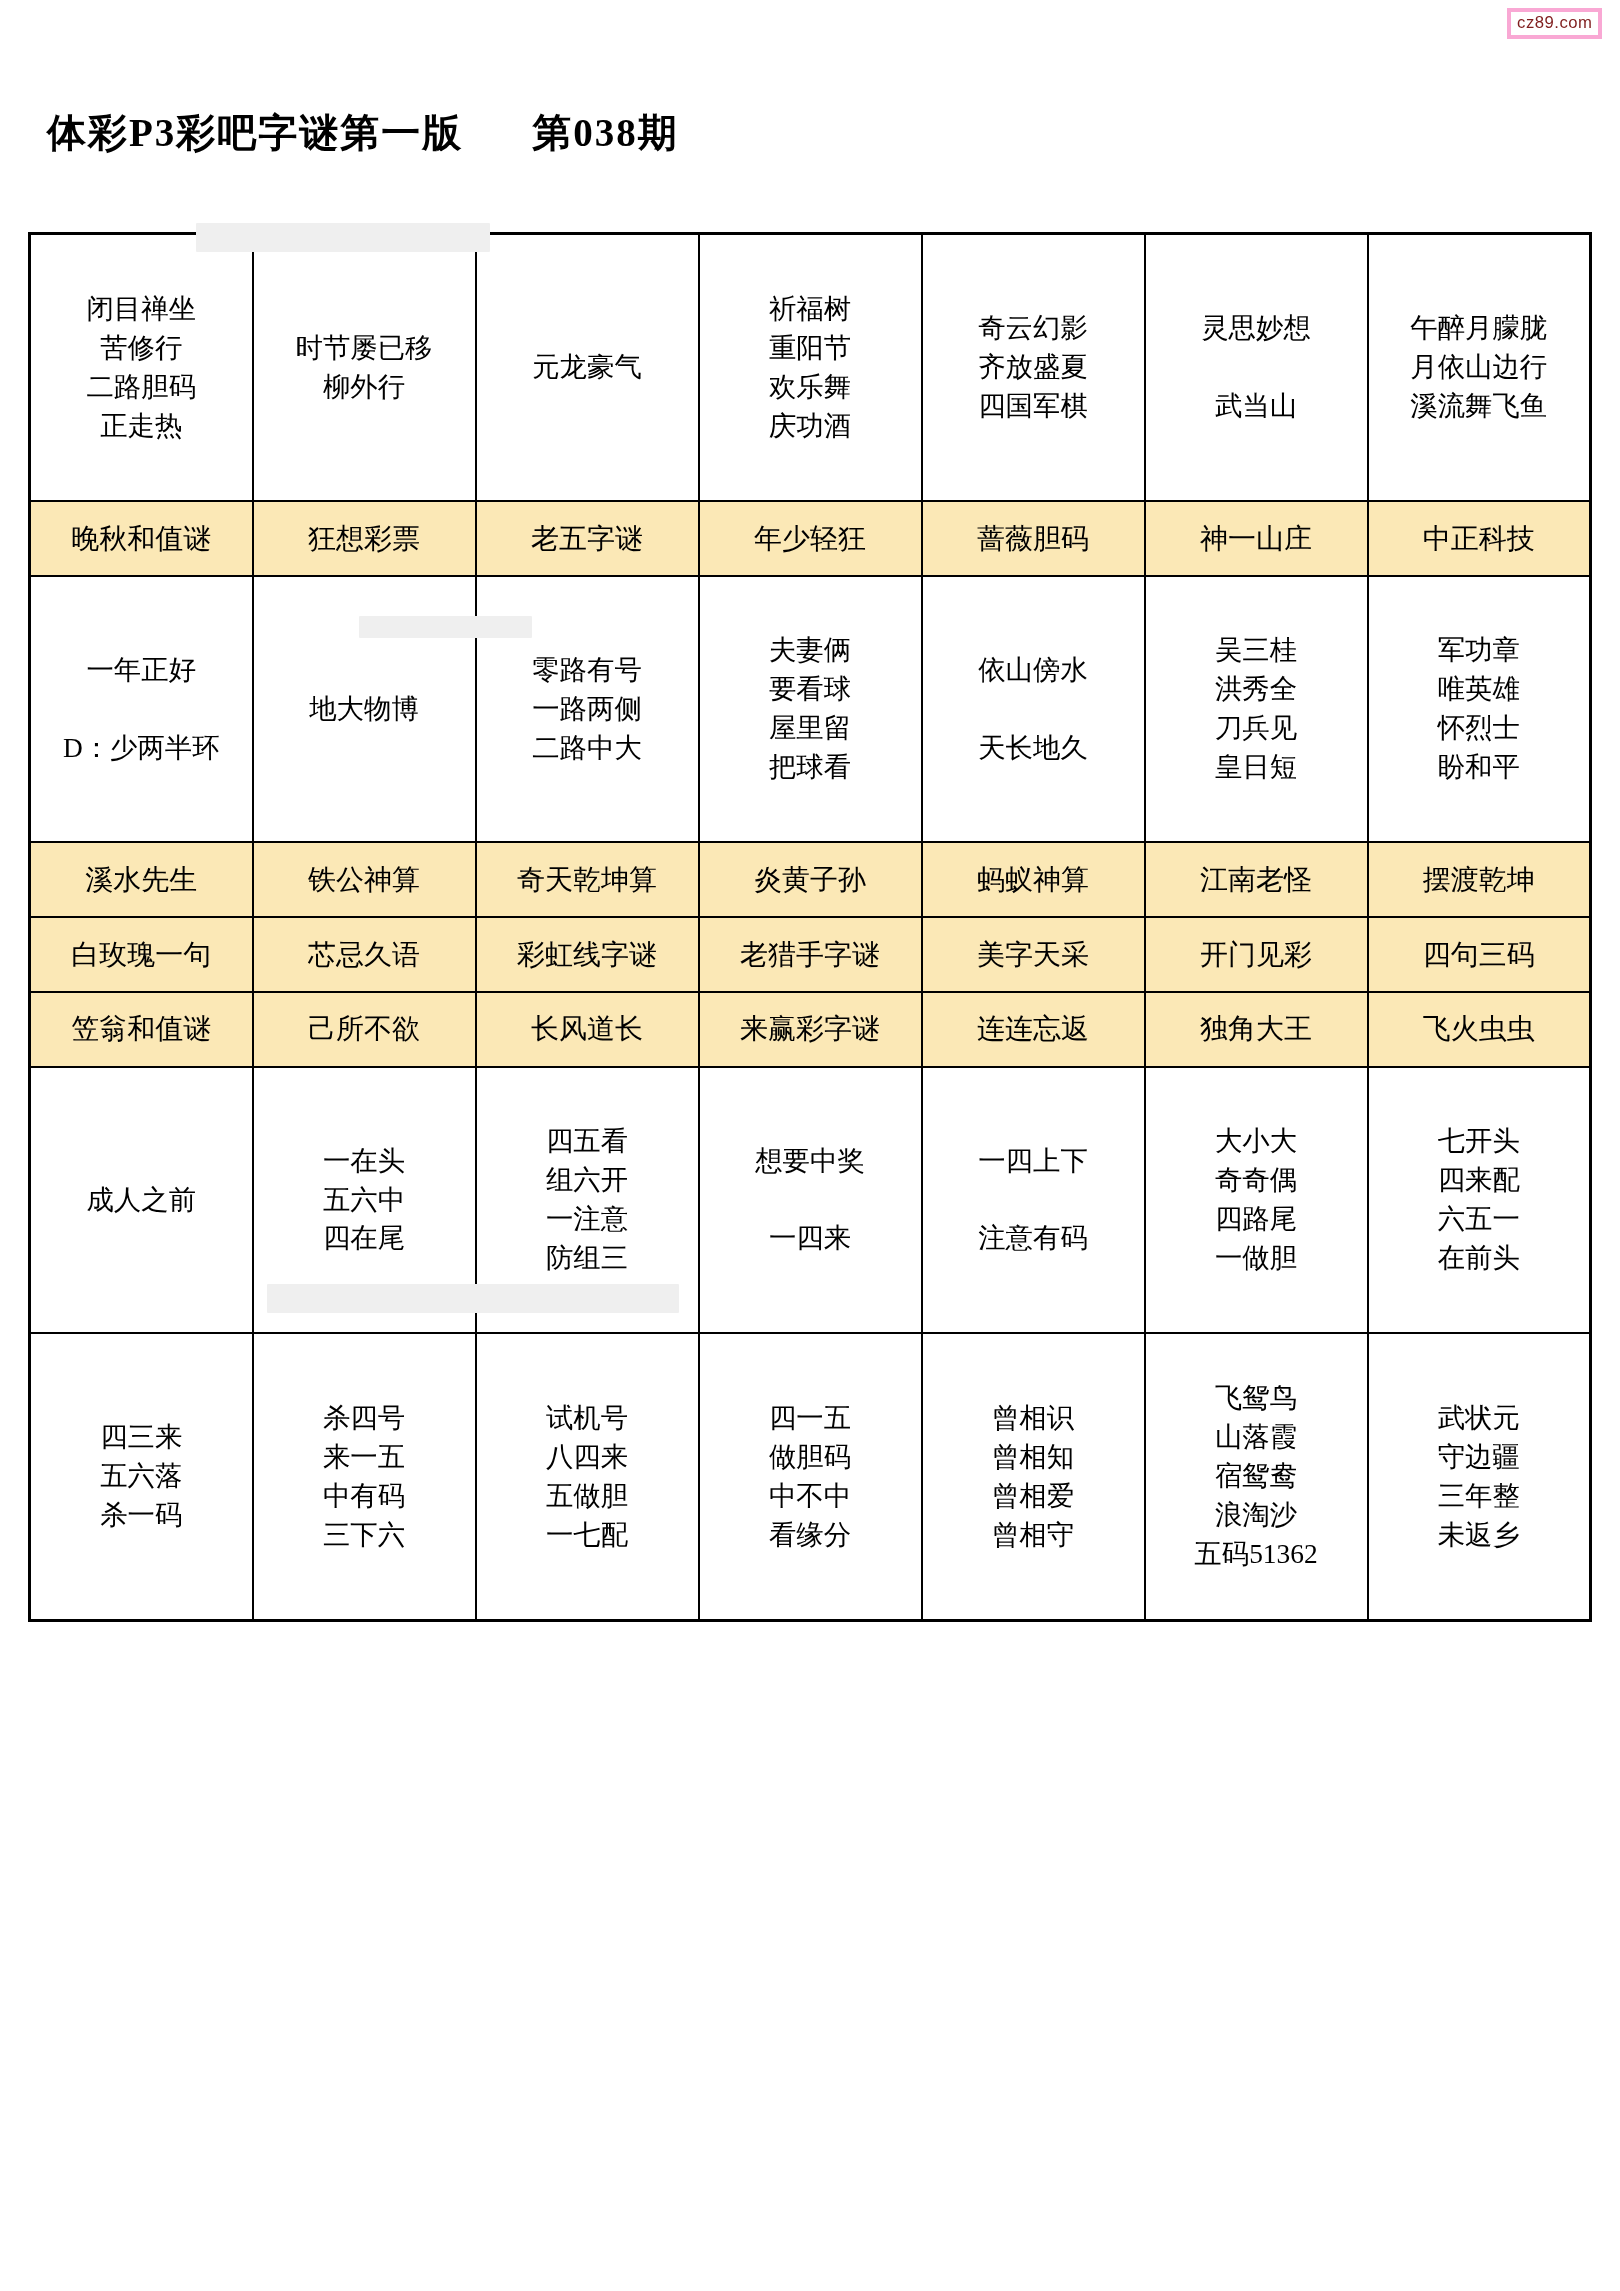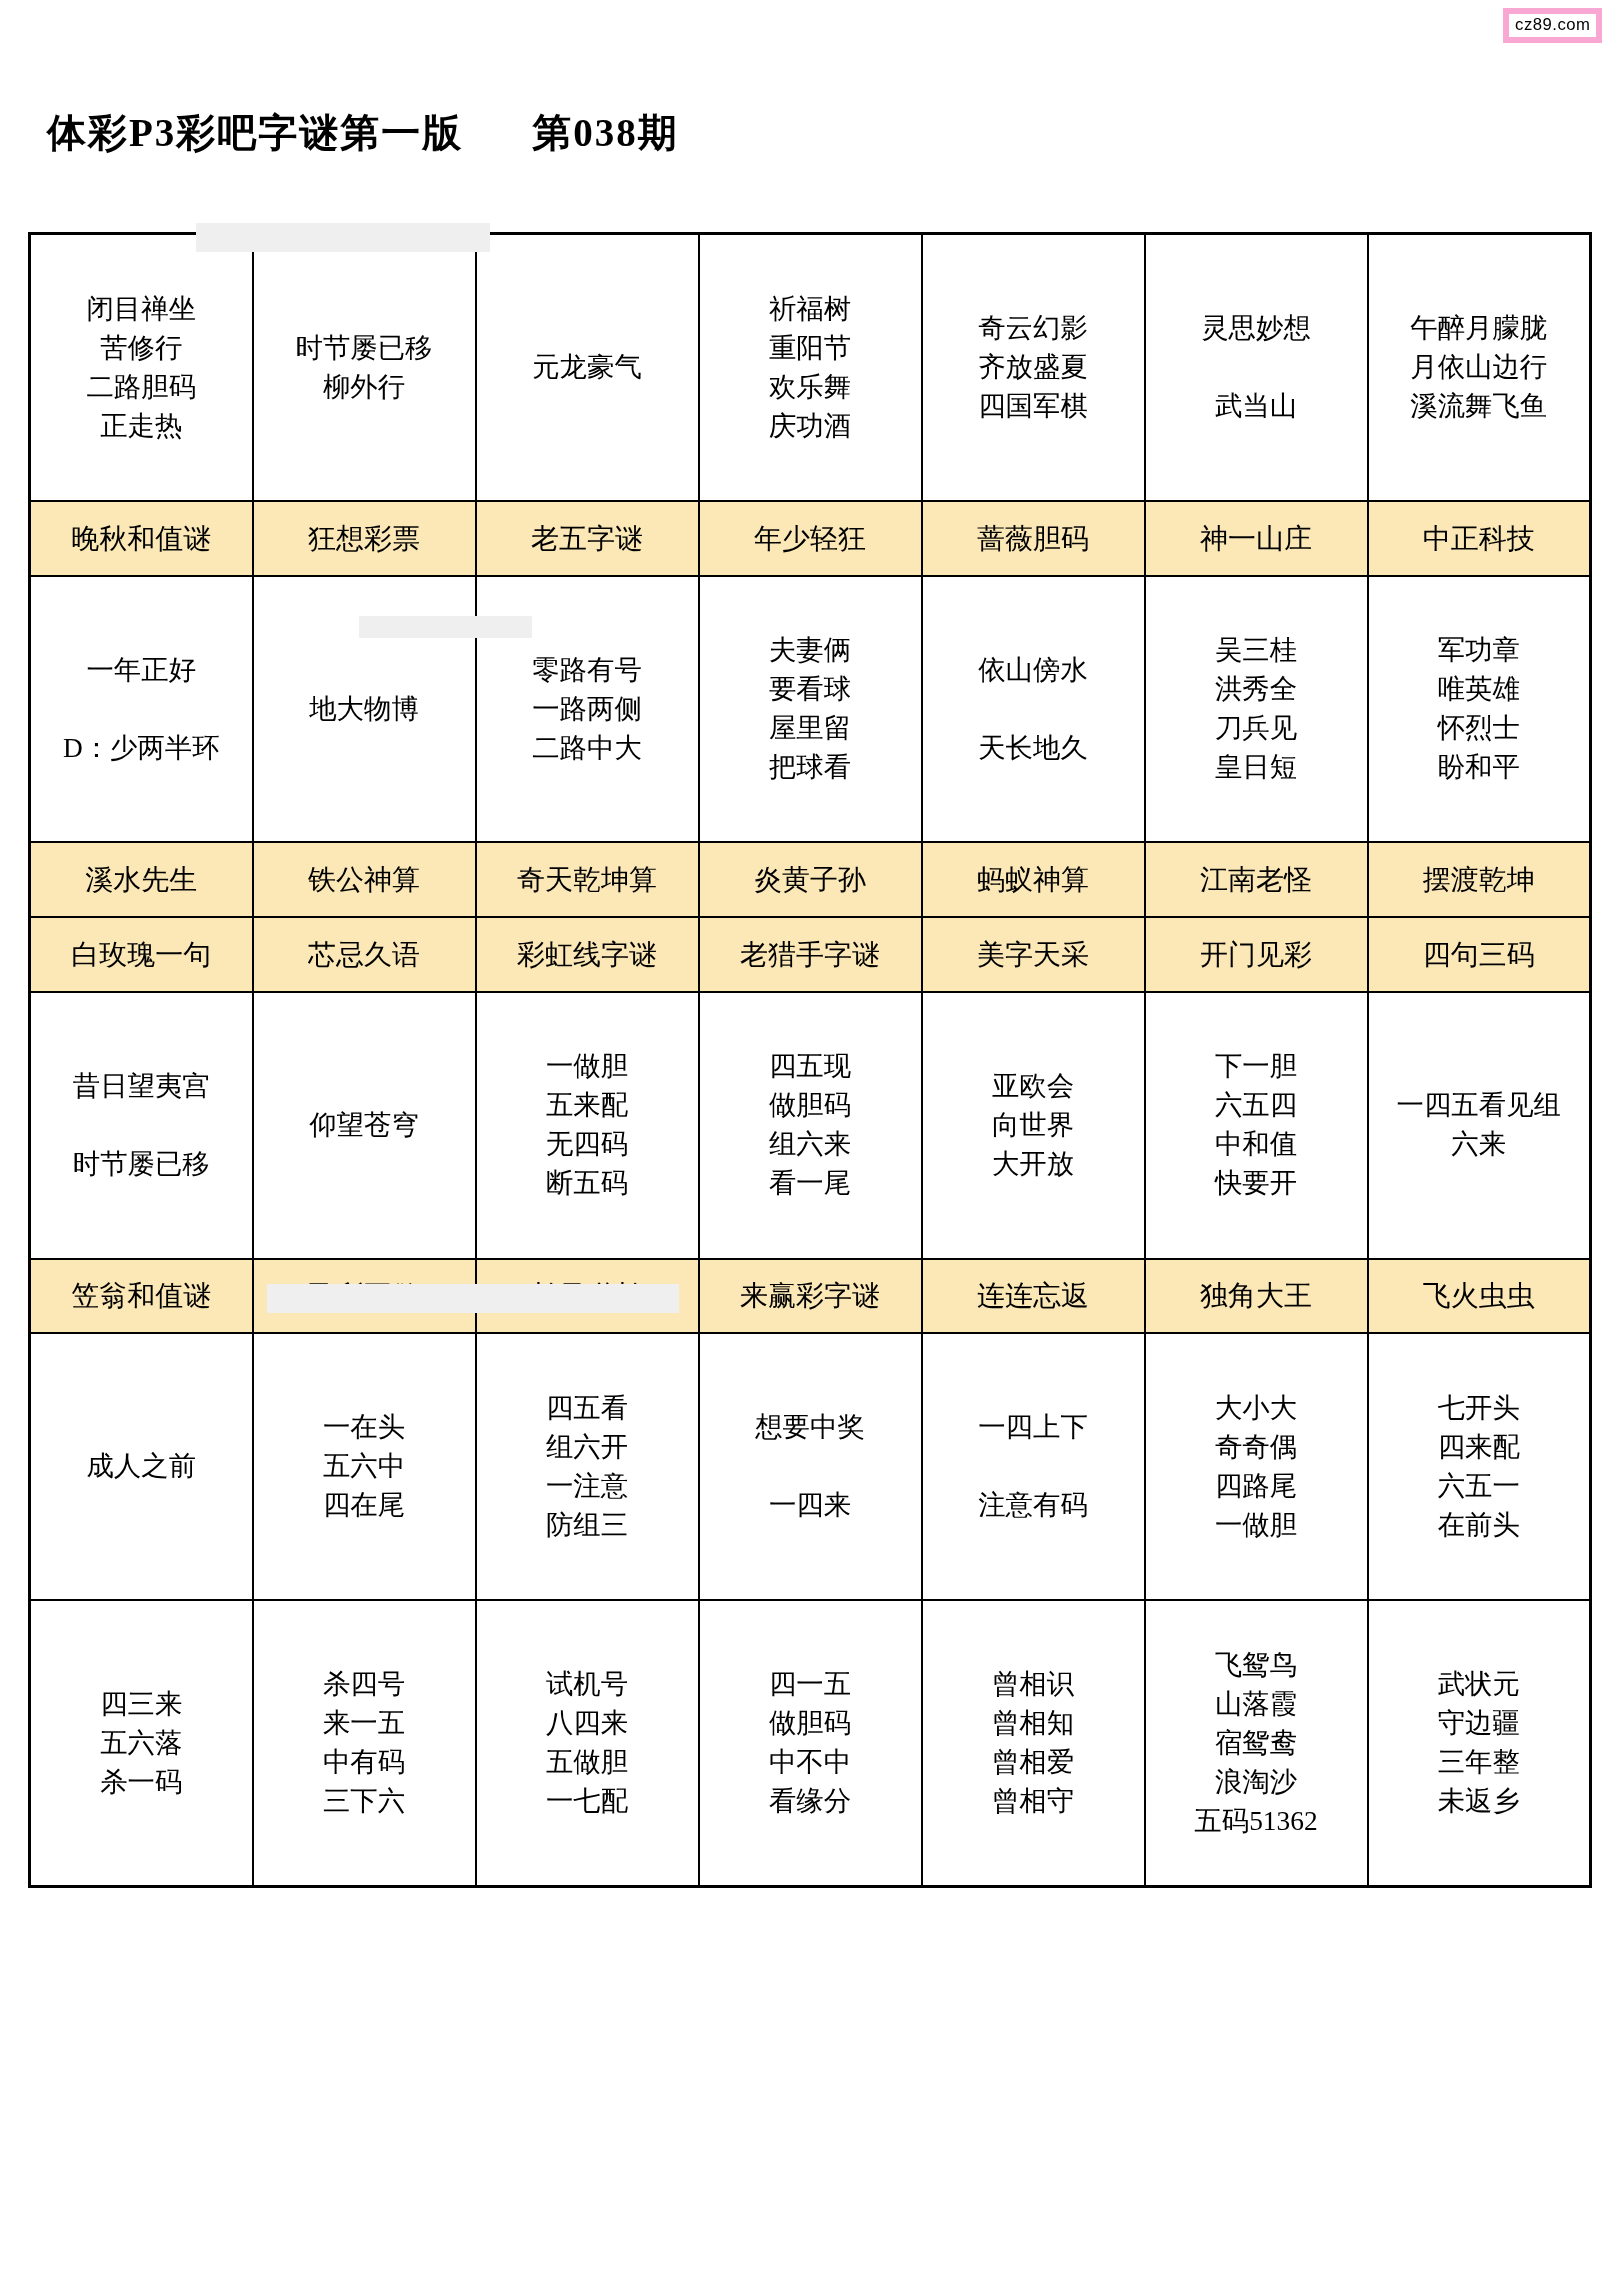--- a/index.html
+++ b/index.html
@@ -20,25 +20,25 @@
     height: 2292px;
     position: relative;
     box-sizing: border-box;
     padding: 0;
   }
   .watermark {
     position: absolute;
     top: 7.8px;
     right: 17.6px;
     background: #ffffff;
-    border: 6px solid #f9a8d4;
+    border: 4px solid #f9a8d4;
     padding: 1px 5.9px 2px 5.9px;
     font-family: "Liberation Sans", sans-serif;
     font-size: 16.7px;
-    color: #000000;
+    color: #7f1d1d;
     letter-spacing: 0.5px;
     line-height: 1.2;
   }
   .title {
     text-align: left;
     font-size: 39px;
     font-weight: bold;
     letter-spacing: 2px;
     padding-top: 61px;
     padding-bottom: 27.4px;
@@ -176,43 +176,20 @@
       <tr class="head">
         <td>白玫瑰一句</td>
         <td>芯忌久语</td>
         <td>彩虹线字谜</td>
         <td>老猎手字谜</td>
         <td>美字天采</td>
         <td>开门见彩</td>
         <td>四句三码</td>
       </tr>
 
-      <tr class="body">
-        <td>昔日望夷宫
-
-时节屡已移</td>
-        <td>仰望苍穹</td>
-        <td>一做胆
-五来配
-无四码
-断五码</td>
-        <td>四五现
-做胆码
-组六来
-看一尾</td>
-        <td>亚欧会
-向世界
-大开放</td>
-        <td>下一胆
-六五四
-中和值
-快要开</td>
-        <td>一四五看见组
-六来</td>
-      </tr>
 
       <tr class="head">
         <td>笠翁和值谜</td>
         <td>己所不欲</td>
         <td>长风道长</td>
         <td>来赢彩字谜</td>
         <td>连连忘返</td>
         <td>独角大王</td>
         <td>飞火虫虫</td>
       </tr>

